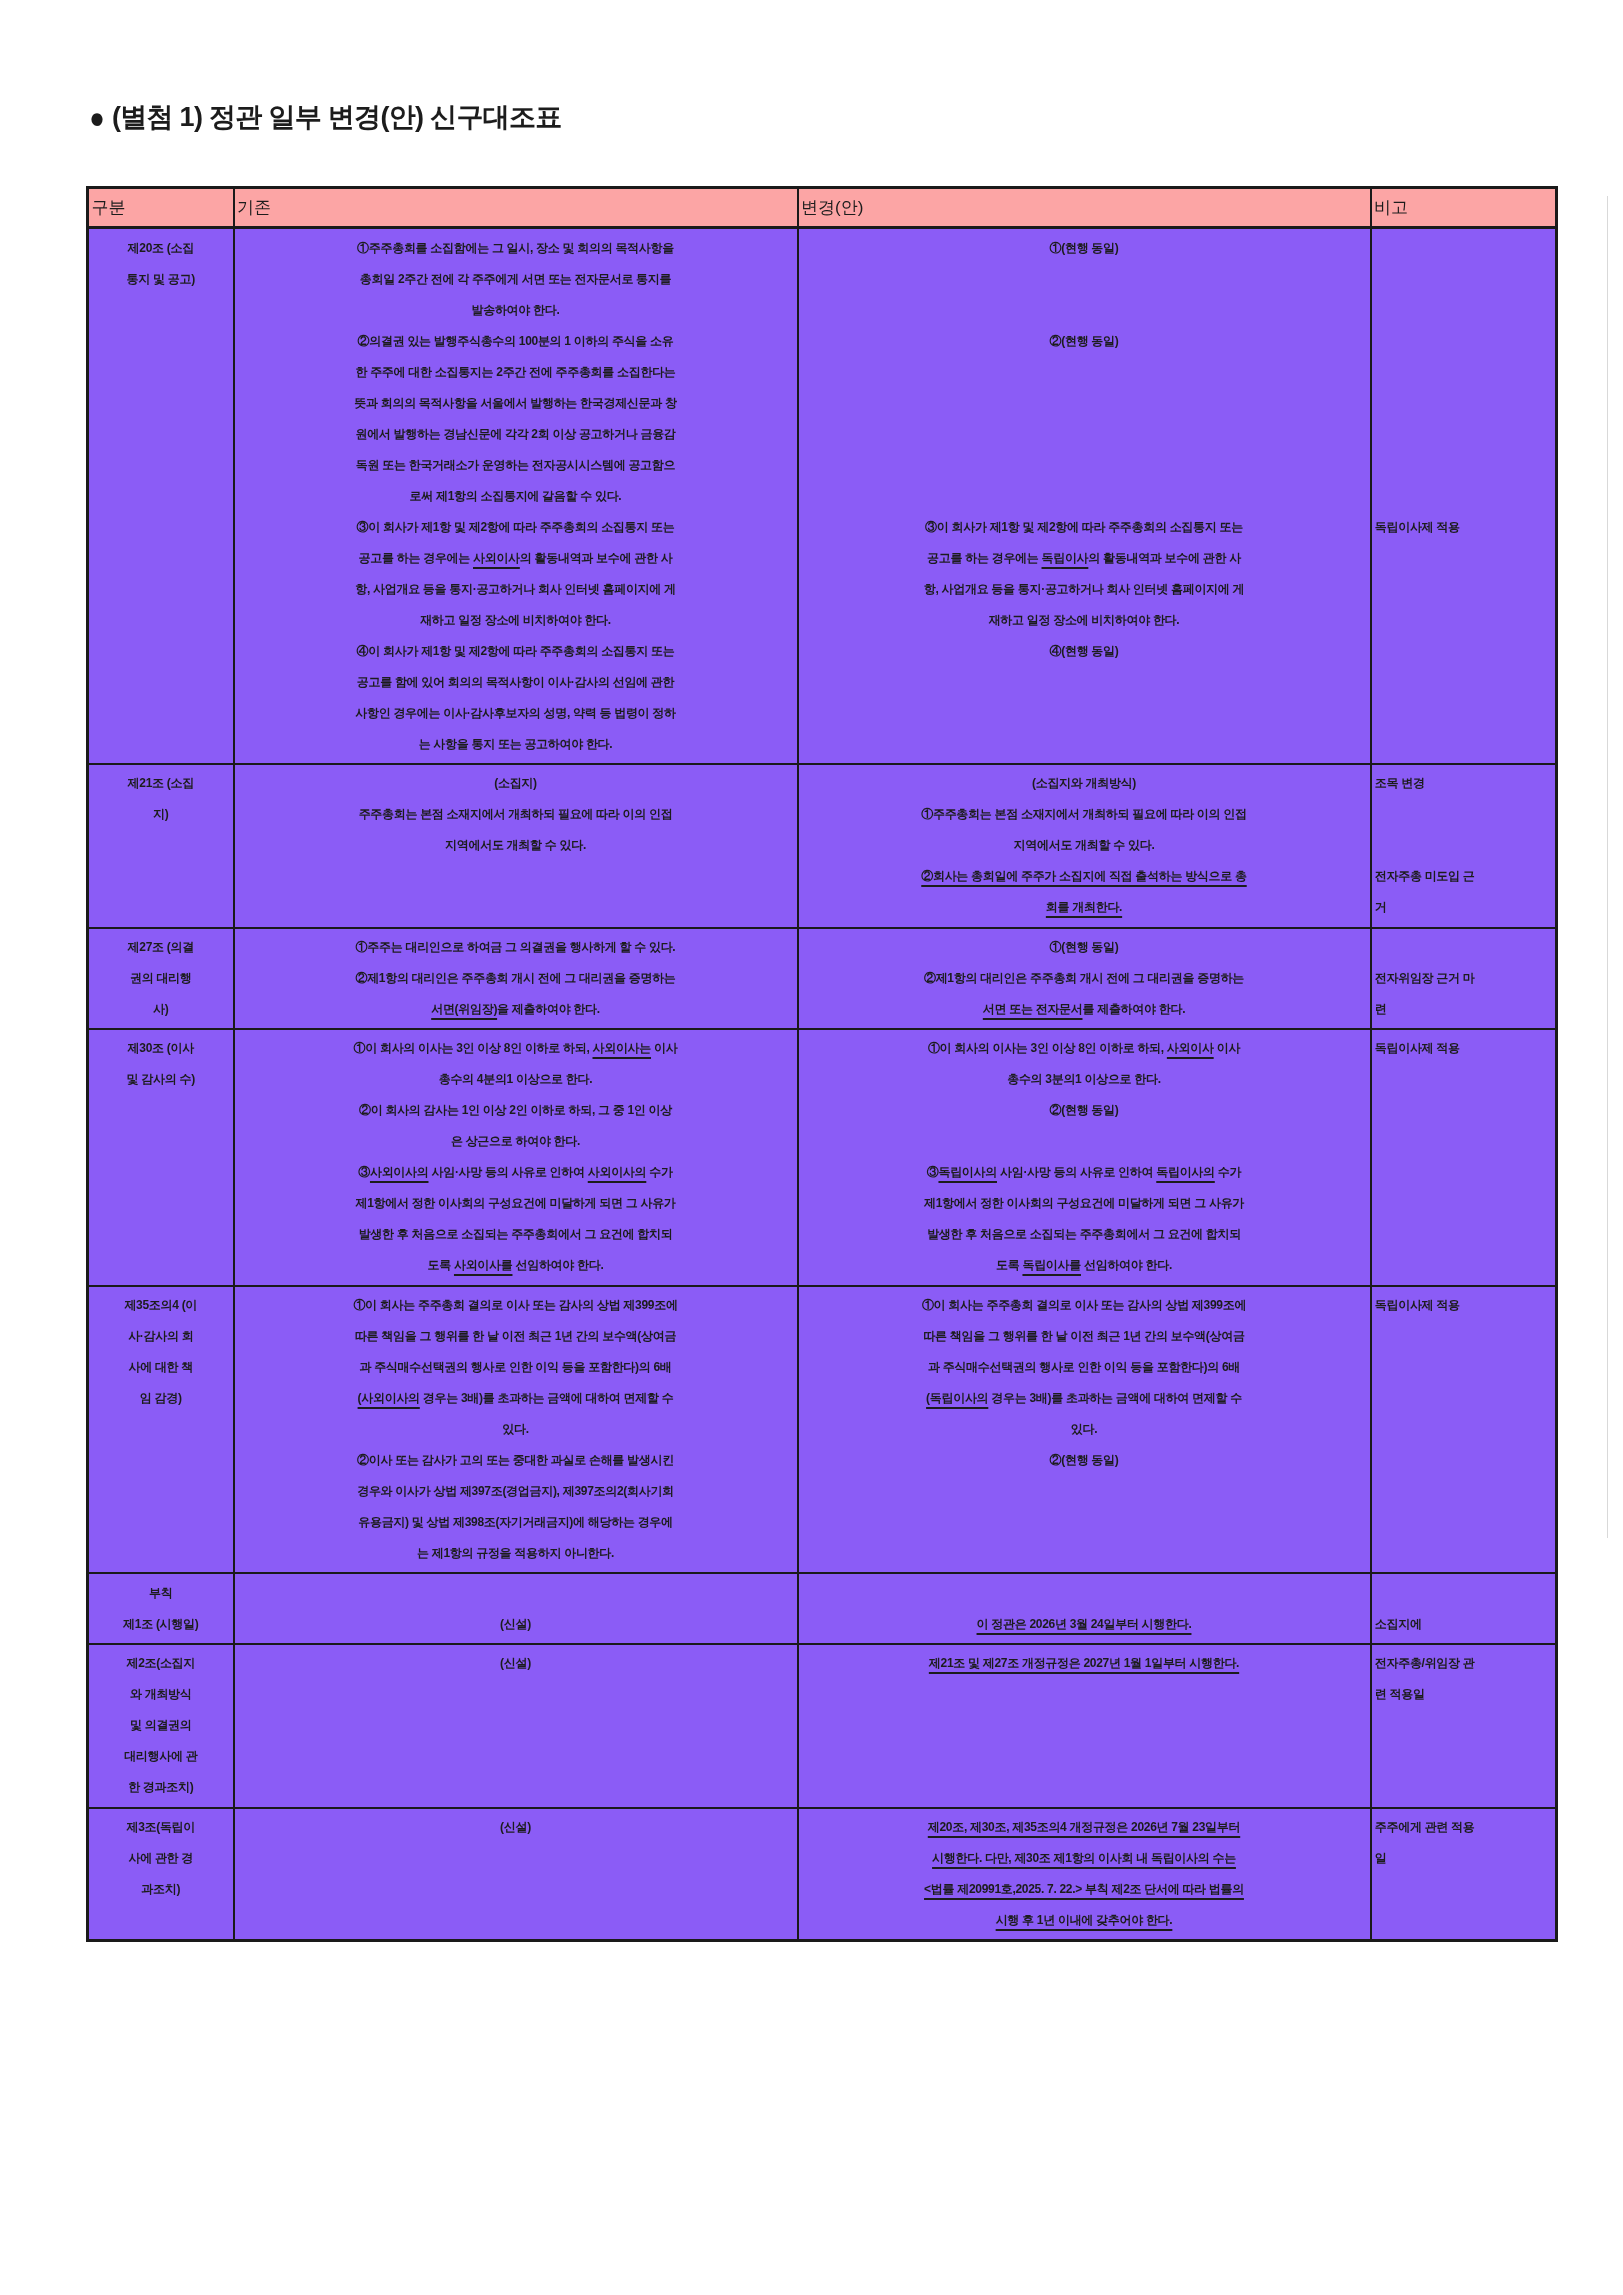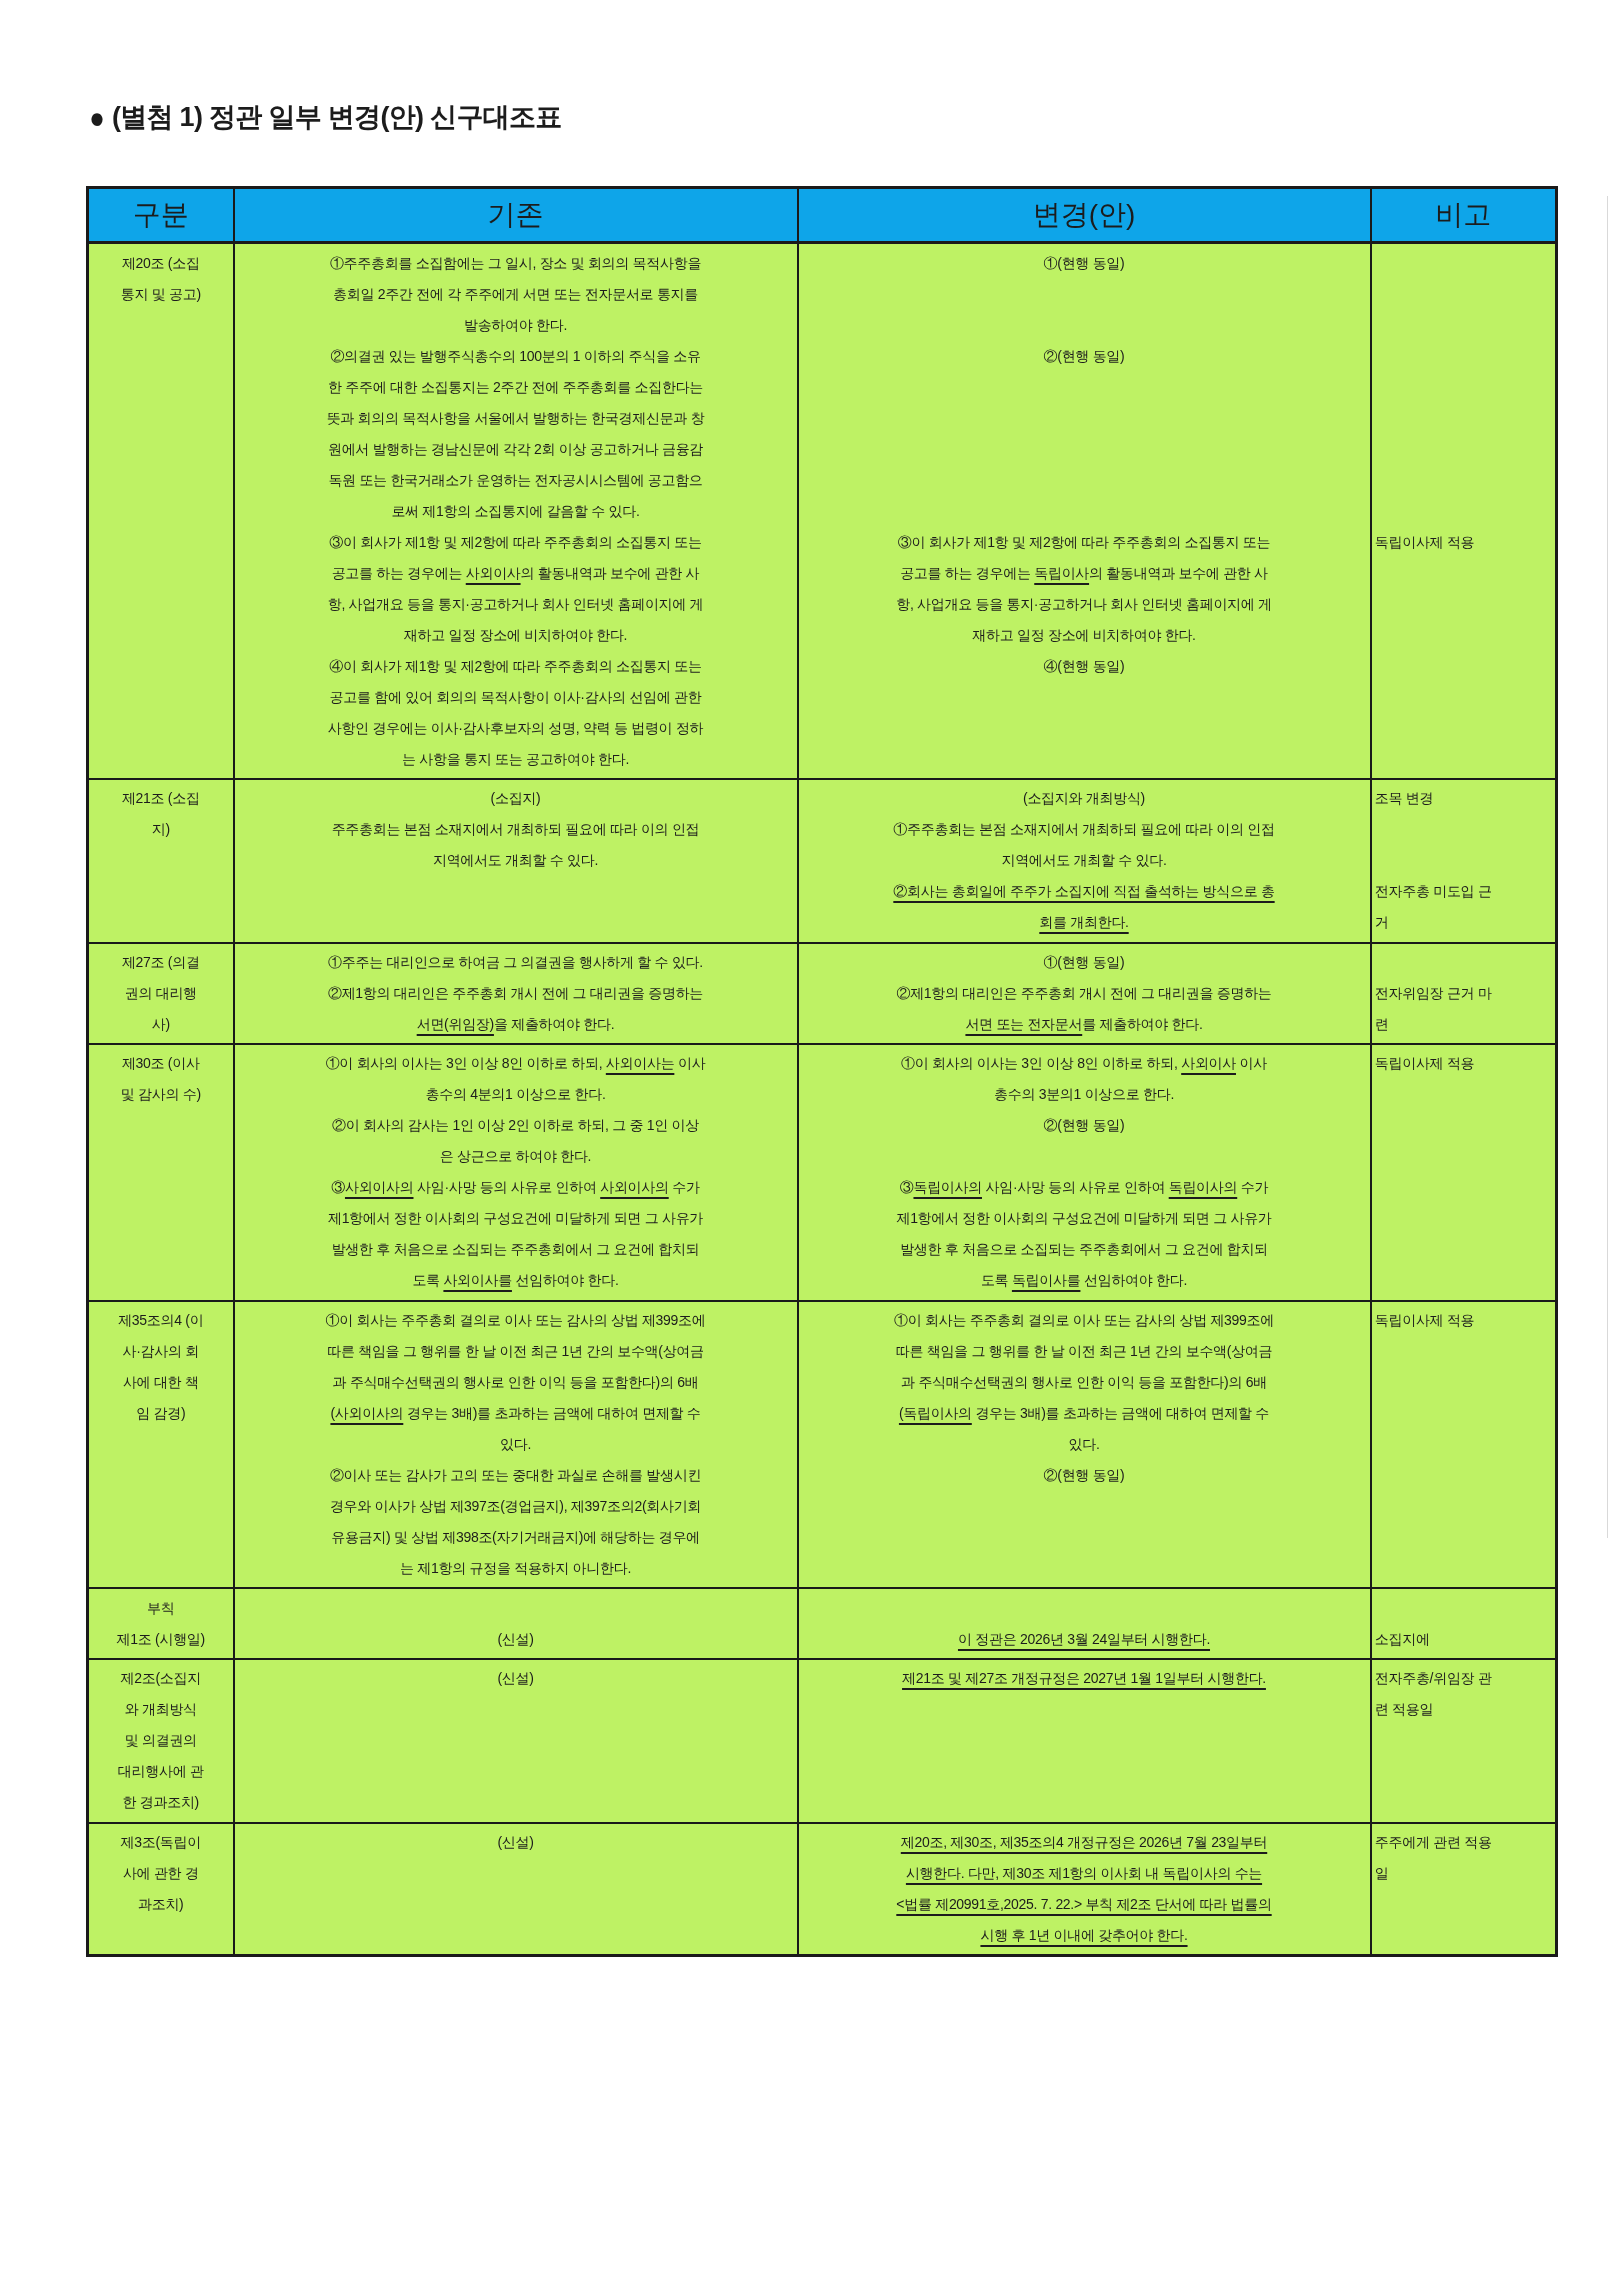--- a/index.html
+++ b/index.html
@@ -29,35 +29,36 @@
     border: 3.3px solid #1a1a1a;
   }
   col.col-cat { width: 146px; }
   col.col-old { width: 564px; }
   col.col-new { width: 573px; }
   col.col-rem { width: 186px; }
 
   thead th {
     border: 2px solid #1a1a1a;
     border-bottom: 3.3px solid #1a1a1a;
-    font-size: 28px; font-weight: 400;
+    font-size: 17px; font-weight: 400;
     letter-spacing: 0px;
     padding: 7.2px 2.6px;
-    text-align: center; vertical-align: middle;
-    background: #0ea5e9;
+    text-align: left; vertical-align: middle;
+    background: #fca5a5;
   }
   tbody td {
     border: 2px solid #1a1a1a;
     vertical-align: top;
-    font-size: 14px; line-height: 31px;
+    font-size: 12px; line-height: 31px;
     letter-spacing: -0.3px;
     padding: 3.3px 5.9px;
     white-space: pre-wrap;
     overflow: hidden;
-    background: #bef264;
+    background: #8b5cf6;
+    font-weight: bold;
   }
   td.c-cat { text-align: center; padding: 3.3px 2px; }
   td.c-body { text-align: center; }
   td.c-rem { text-align: left; padding: 3.3px 3.3px; }
 
   .u { text-decoration: underline; text-decoration-thickness: 1.6px; text-underline-offset: 4.6px; }
 
   .artifact {
     position: absolute; left: 1607px; top: 196px;
     width: 1.3px; height: 1342px;

